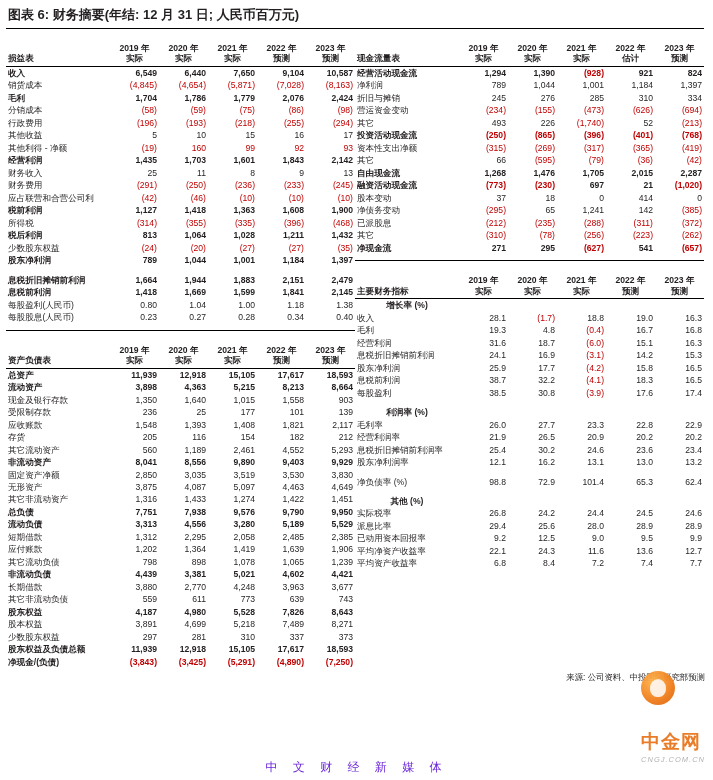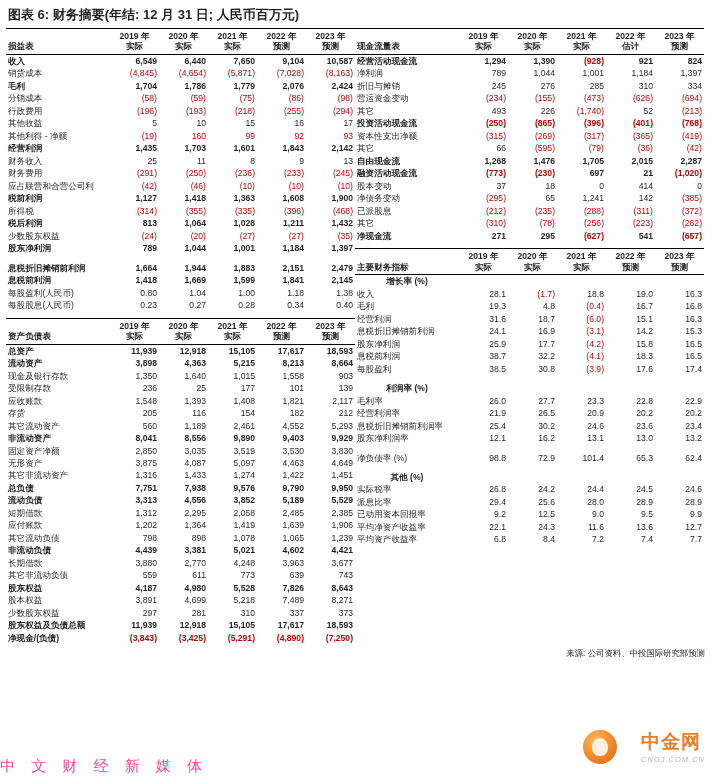--- a/index.html
+++ b/index.html
@@ -3,35 +3,35 @@
 <meta charset="utf-8">
 <style>
   html,body{margin:0;padding:0;background:#ffffff;}
   body{width:713px;height:780px;font-family:"Liberation Sans",sans-serif;color:#231f20;}
   .page{position:relative;width:713px;height:780px;overflow:hidden;}
   .title{font-size:13px;font-weight:bold;padding:6px 23px 4px 8px;}
   .cols{display:flex;gap:0;padding:0 6px;}
   .col{width:349px;}
   table{border-collapse:collapse;width:100%;table-layout:fixed;}
   td,th{font-size:8.6px;padding:1px 2px;line-height:1.22;}
-  .hdr td{font-weight:bold;text-align:center;vertical-align:bottom;border-bottom:1px solid #000;border-top:1px solid #000;padding-top:2px;padding-bottom:2px;}
+  .hdr td{font-weight:bold;text-align:center;vertical-align:bottom;border-bottom:1px solid #000;border-top:1px solid #000;padding-top:14px;padding-bottom:2px;}
   .hdr td.lbl{text-align:left;}
   .lbl{text-align:left;width:104px;}
   .num{text-align:right;}
   tr.b td{font-weight:bold;}
   .red{color:#c00000;}
   .sec{font-weight:bold;text-align:center;}
   .gap{height:7px;}
   .src{font-size:8.4px;padding:4px 8px 0 8px;text-align:right;}
-  .wm{position:absolute;right:8px;bottom:16px;display:flex;align-items:flex-end;gap:24px;opacity:0.95;}
+  .wm{position:absolute;right:8px;bottom:16px;display:flex;align-items:flex-start;gap:24px;opacity:0.95;flex-direction:column;}
   .wm .ball{width:34px;height:34px;border-radius:50%;background:radial-gradient(circle at 35% 30%,#ffb44d,#f07c1a 60%,#d8600a);position:relative;}
   .wm .ball:after{content:"";position:absolute;left:9px;top:8px;width:16px;height:18px;border-radius:50% 50% 45% 45%;background:#fff;opacity:.85;}
   .wm .txt{font-size:19px;font-weight:bold;color:#e8761d;letter-spacing:1px;}
   .wm .sub{font-size:7.5px;color:#b0b0b0;letter-spacing:1px;font-style:italic;}
-  .wmline{position:absolute;left:0;right:0;bottom:4px;text-align:left;font-size:15px;color:#ec4899;letter-spacing:6px;}
+  .wmline{position:absolute;left:0;right:0;bottom:4px;text-align:center;font-size:12px;color:#6d28d9;letter-spacing:6px;}
 </style>
 </head>
 <body>
 
 <div class="page">
 
   <div class="title">图表 6:  财务摘要(年结: 12 月 31 日; 人民币百万元)</div>
 
   <div class="cols">
 
@@ -341,21 +341,21 @@
               <td class="num">7,751</td>
               <td class="num">7,938</td>
               <td class="num">9,576</td>
               <td class="num">9,790</td>
               <td class="num">9,950</td>
             </tr>
             <tr class="b">
               <td class="lbl">流动负债</td>
               <td class="num">3,313</td>
               <td class="num">4,556</td>
-              <td class="num">3,852</td>
+              <td class="num">3,280</td>
               <td class="num">5,189</td>
               <td class="num">5,529</td>
             </tr>
             <tr>
               <td class="lbl">短期借款</td>
               <td class="num">1,312</td>
               <td class="num">2,295</td>
               <td class="num">2,058</td>
               <td class="num">2,485</td>
               <td class="num">2,385</td>

